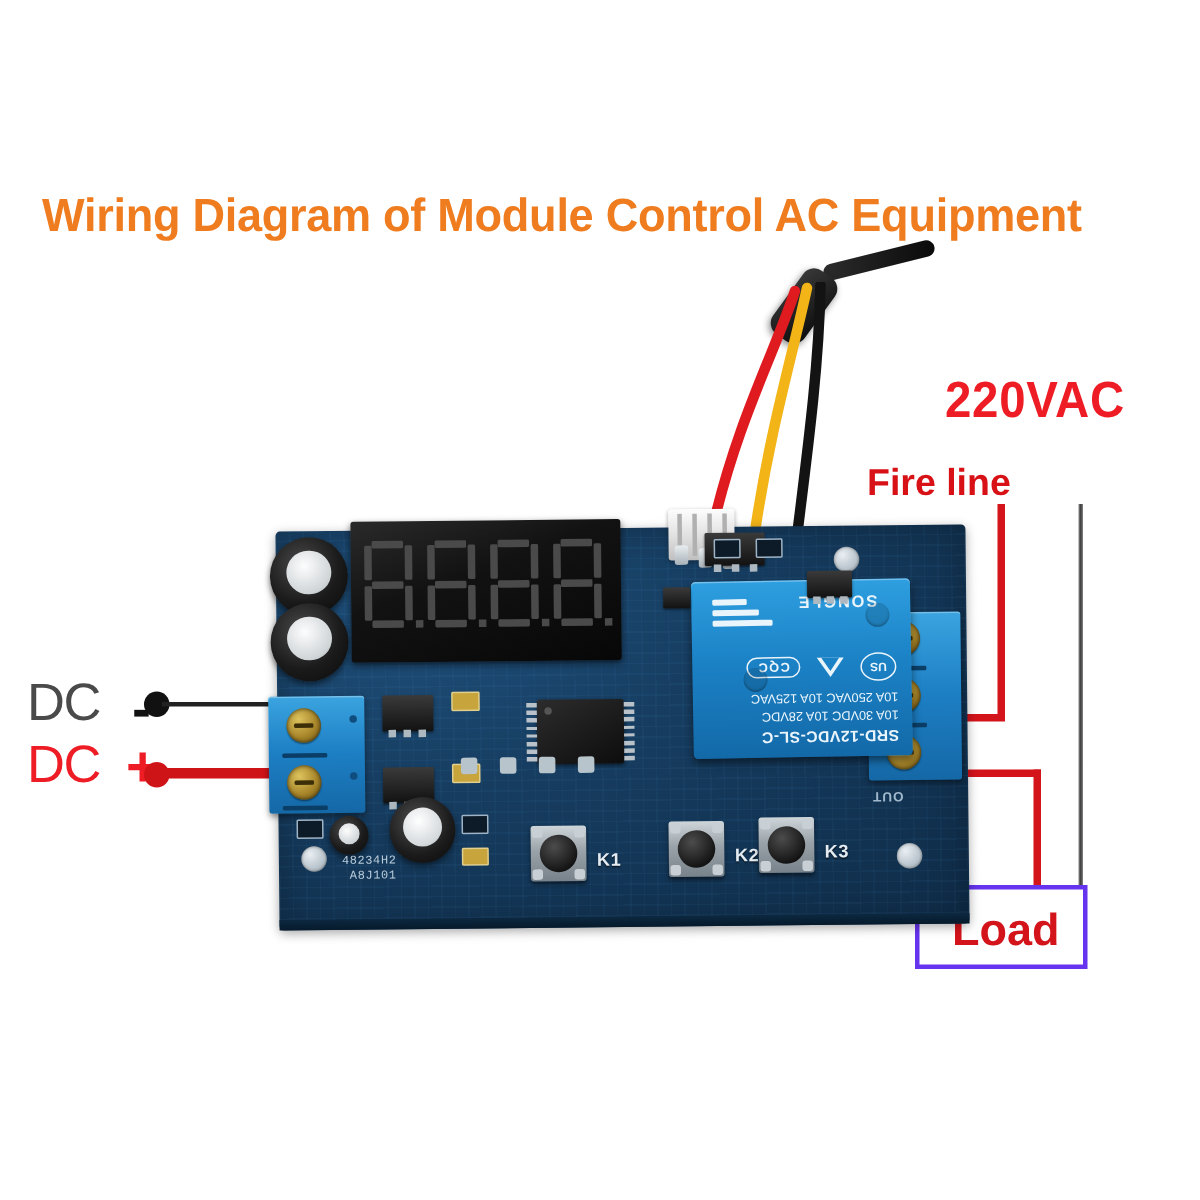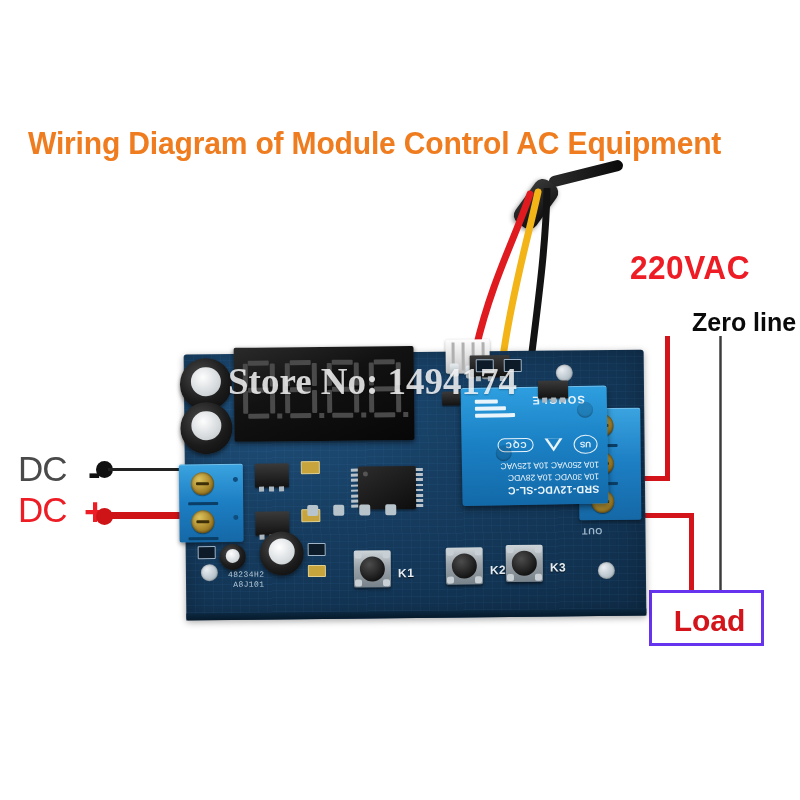--- a/index.html
+++ b/index.html
@@ -42,21 +42,21 @@
     letter-spacing:-1px;
   }
   .dc-sign{
     position:absolute; font-weight:bold; font-family:"Liberation Sans",sans-serif;
   }
   .dc-minus-sign{ left:88px; top:452px; font-size:38px; color:#111; }
   .dc-plus-sign { left:84px; top:491px; font-size:38px; color:#ee1c24; }
 
   
   .load-box{
-    position:absolute; left:649px; top:590px; width:115px; height:56px;
+    position:absolute; left:610px; top:590px; width:115px; height:56px;
     border:3px solid #6633ee; background:#fff; box-sizing:border-box;
   }
   .load-text{
     position:absolute; left:0; top:0; width:115px; height:56px;
     display:flex; align-items:center; justify-content:center;
     font-size:30px; font-weight:bold; color:#d4141b;
     font-family:"Liberation Sans",sans-serif;
   }
 
   
@@ -313,21 +313,21 @@
 
   <svg width="180" height="190" style="position:absolute;left:452px;top:188px;">
     <path d="M86 4 C 76 50, 62 96, 52 162 L 51 174" stroke="#f2b417" stroke-width="7" fill="none" stroke-linecap="round"></path>
   </svg>
 
   <svg width="180" height="190" style="position:absolute;left:452px;top:188px;">
     <path d="M95 2 C 94 52, 88 100, 80 164 L 79 176" stroke="#131313" stroke-width="7" fill="none" stroke-linecap="round"></path>
   </svg>
 
   <div class="lbl lbl-220">220VAC</div>
-  <div class="lbl lbl-zero">Zero line</div>
+  <div class="lbl lbl-fire">Fire line</div>
 
   <div class="lbl lbl-dcminus-txt">DC</div>
   <div class="dc-sign dc-minus-sign">-</div>
   <div class="lbl lbl-dcplus-txt">DC</div>
   <div class="dc-sign dc-plus-sign">+</div>
 
   <div class="wire dc-minus-dot"></div>
   <div class="wire dc-minus-line"></div>
   <div class="wire dc-plus-dot"></div>
   <div class="wire dc-plus-line"></div>
@@ -543,15 +543,14 @@
         <div class="pin bl"></div>
         <div class="pin br"></div>
       <div class="cap"></div>
     </div>
     <div class="silk" style="left:364px; top:210px;">K3</div>
 
     <div class="silk-small" style="left:42px; top:216px; white-space:pre;">48234H2
 A8J101</div>
   </div>
 
-  <div class="watermark">Store No: 1494174</div>
 
 </div>
 
 </body></html>

